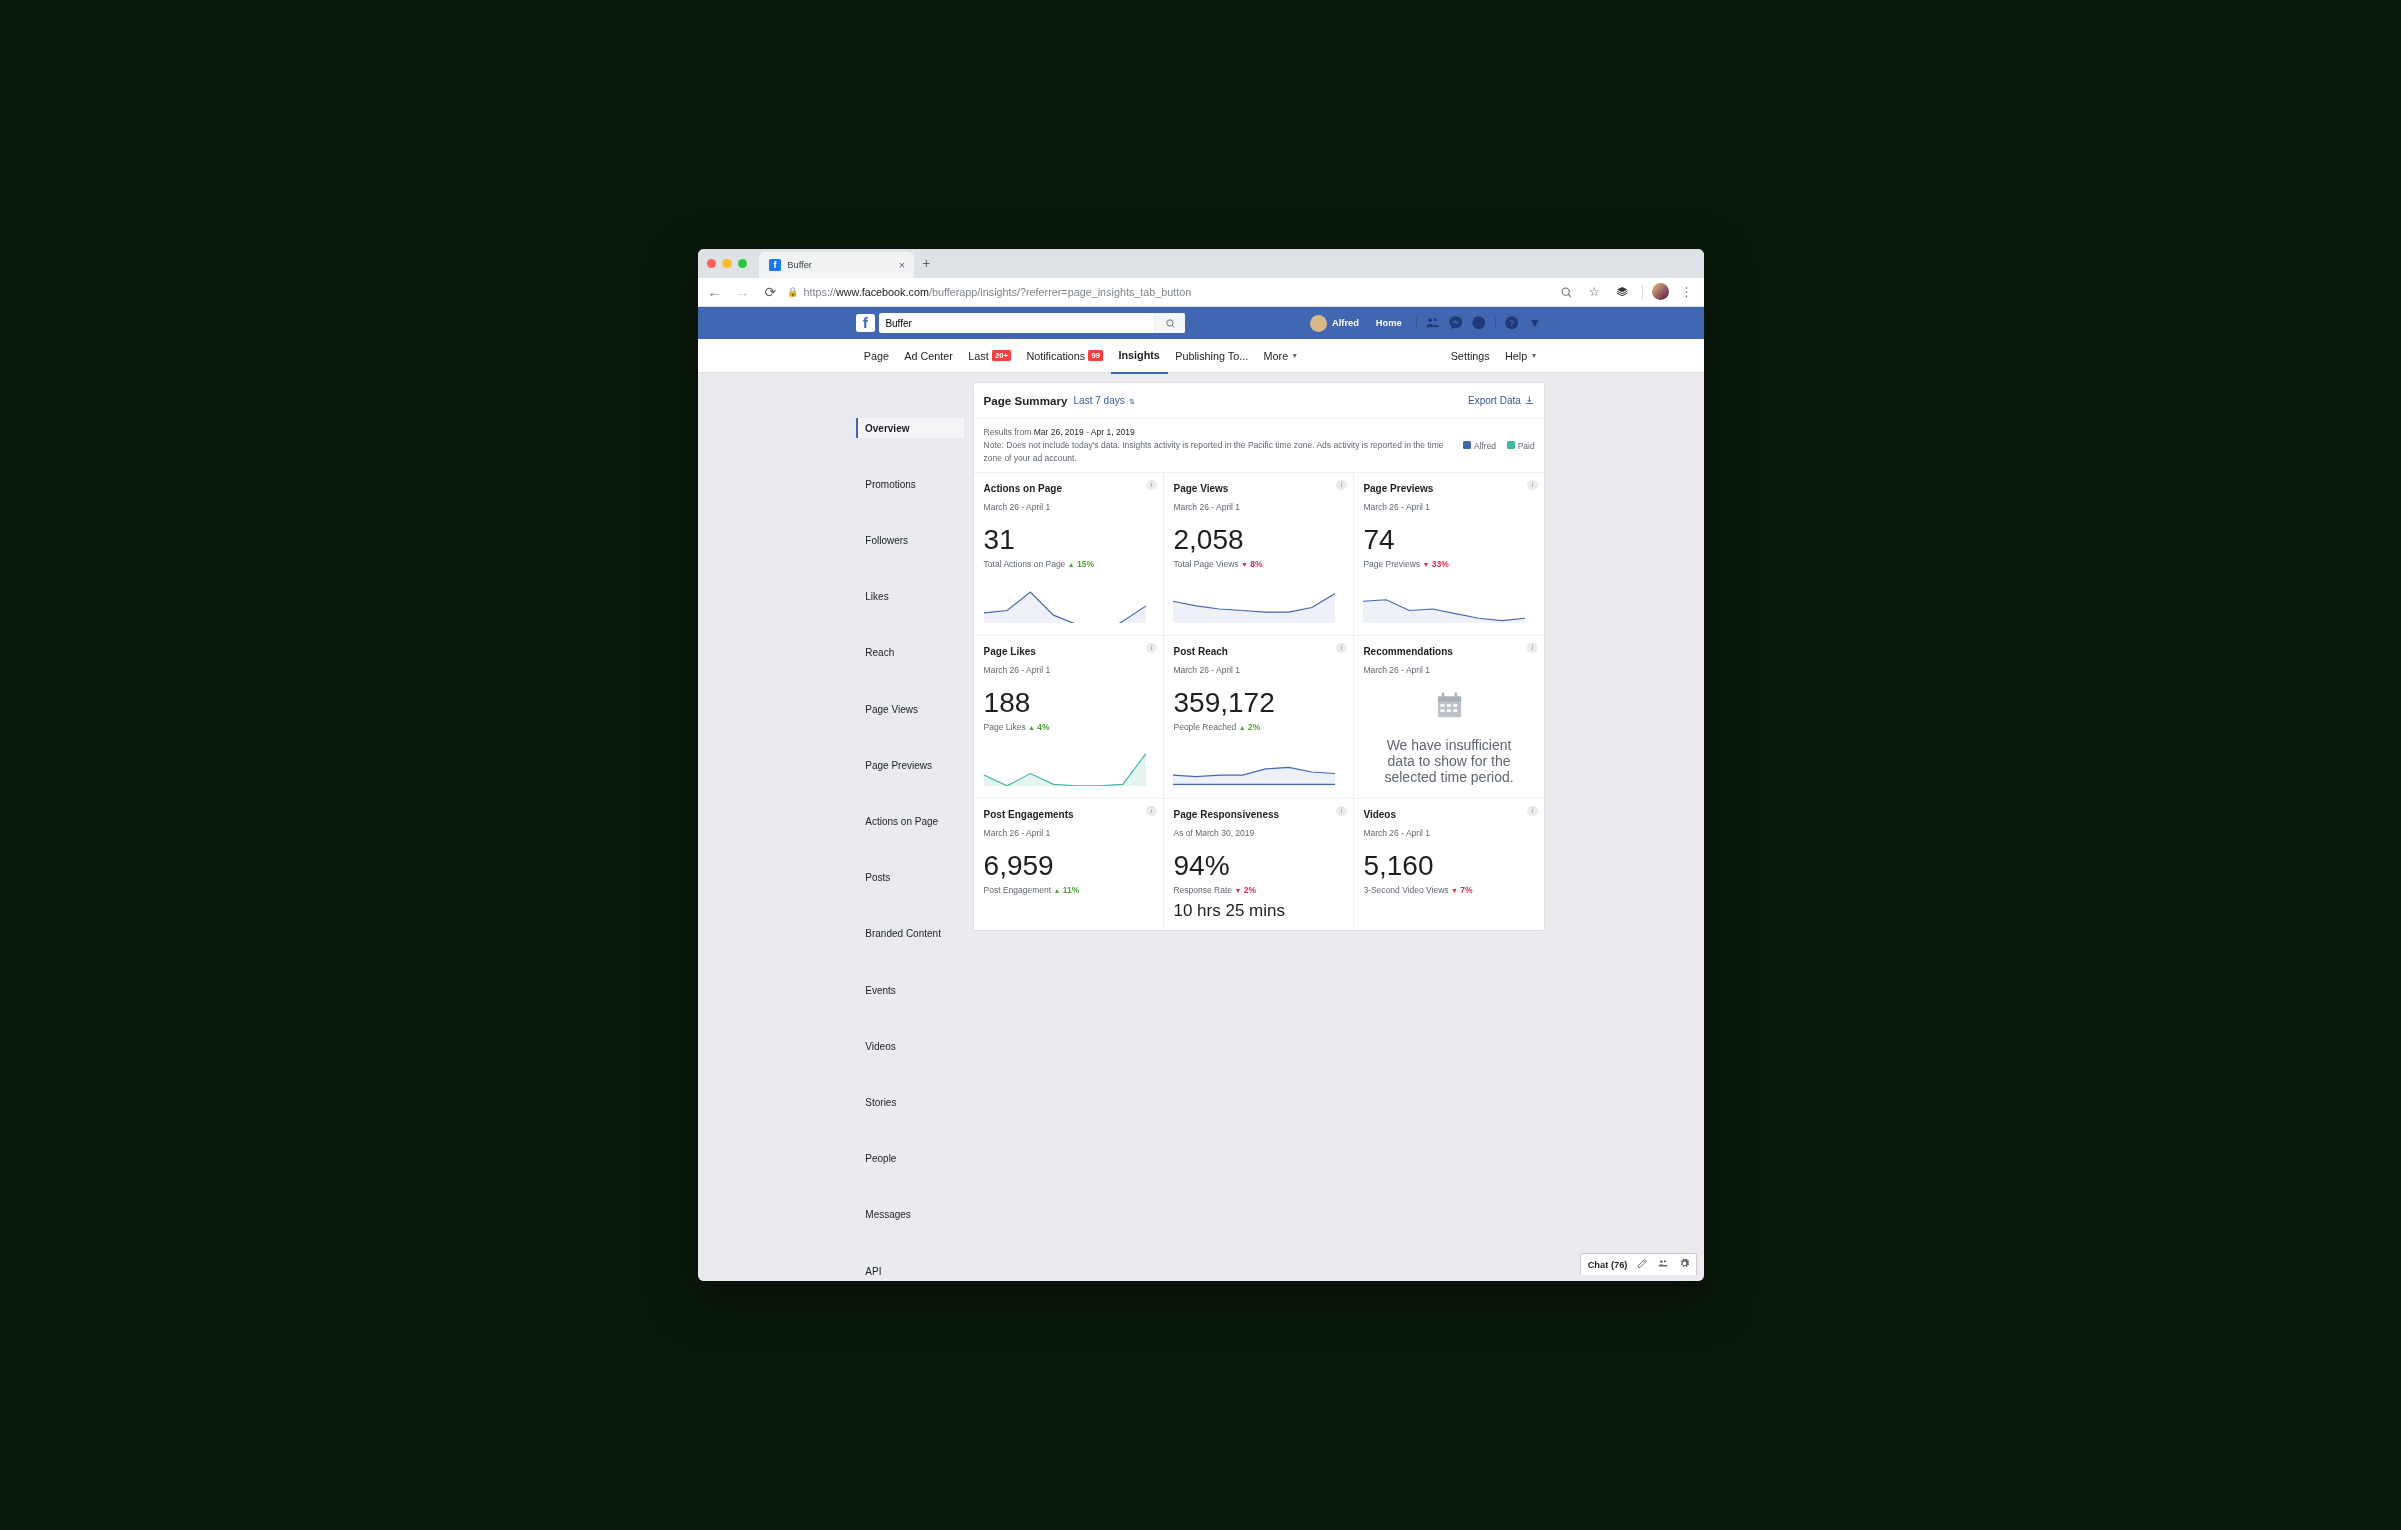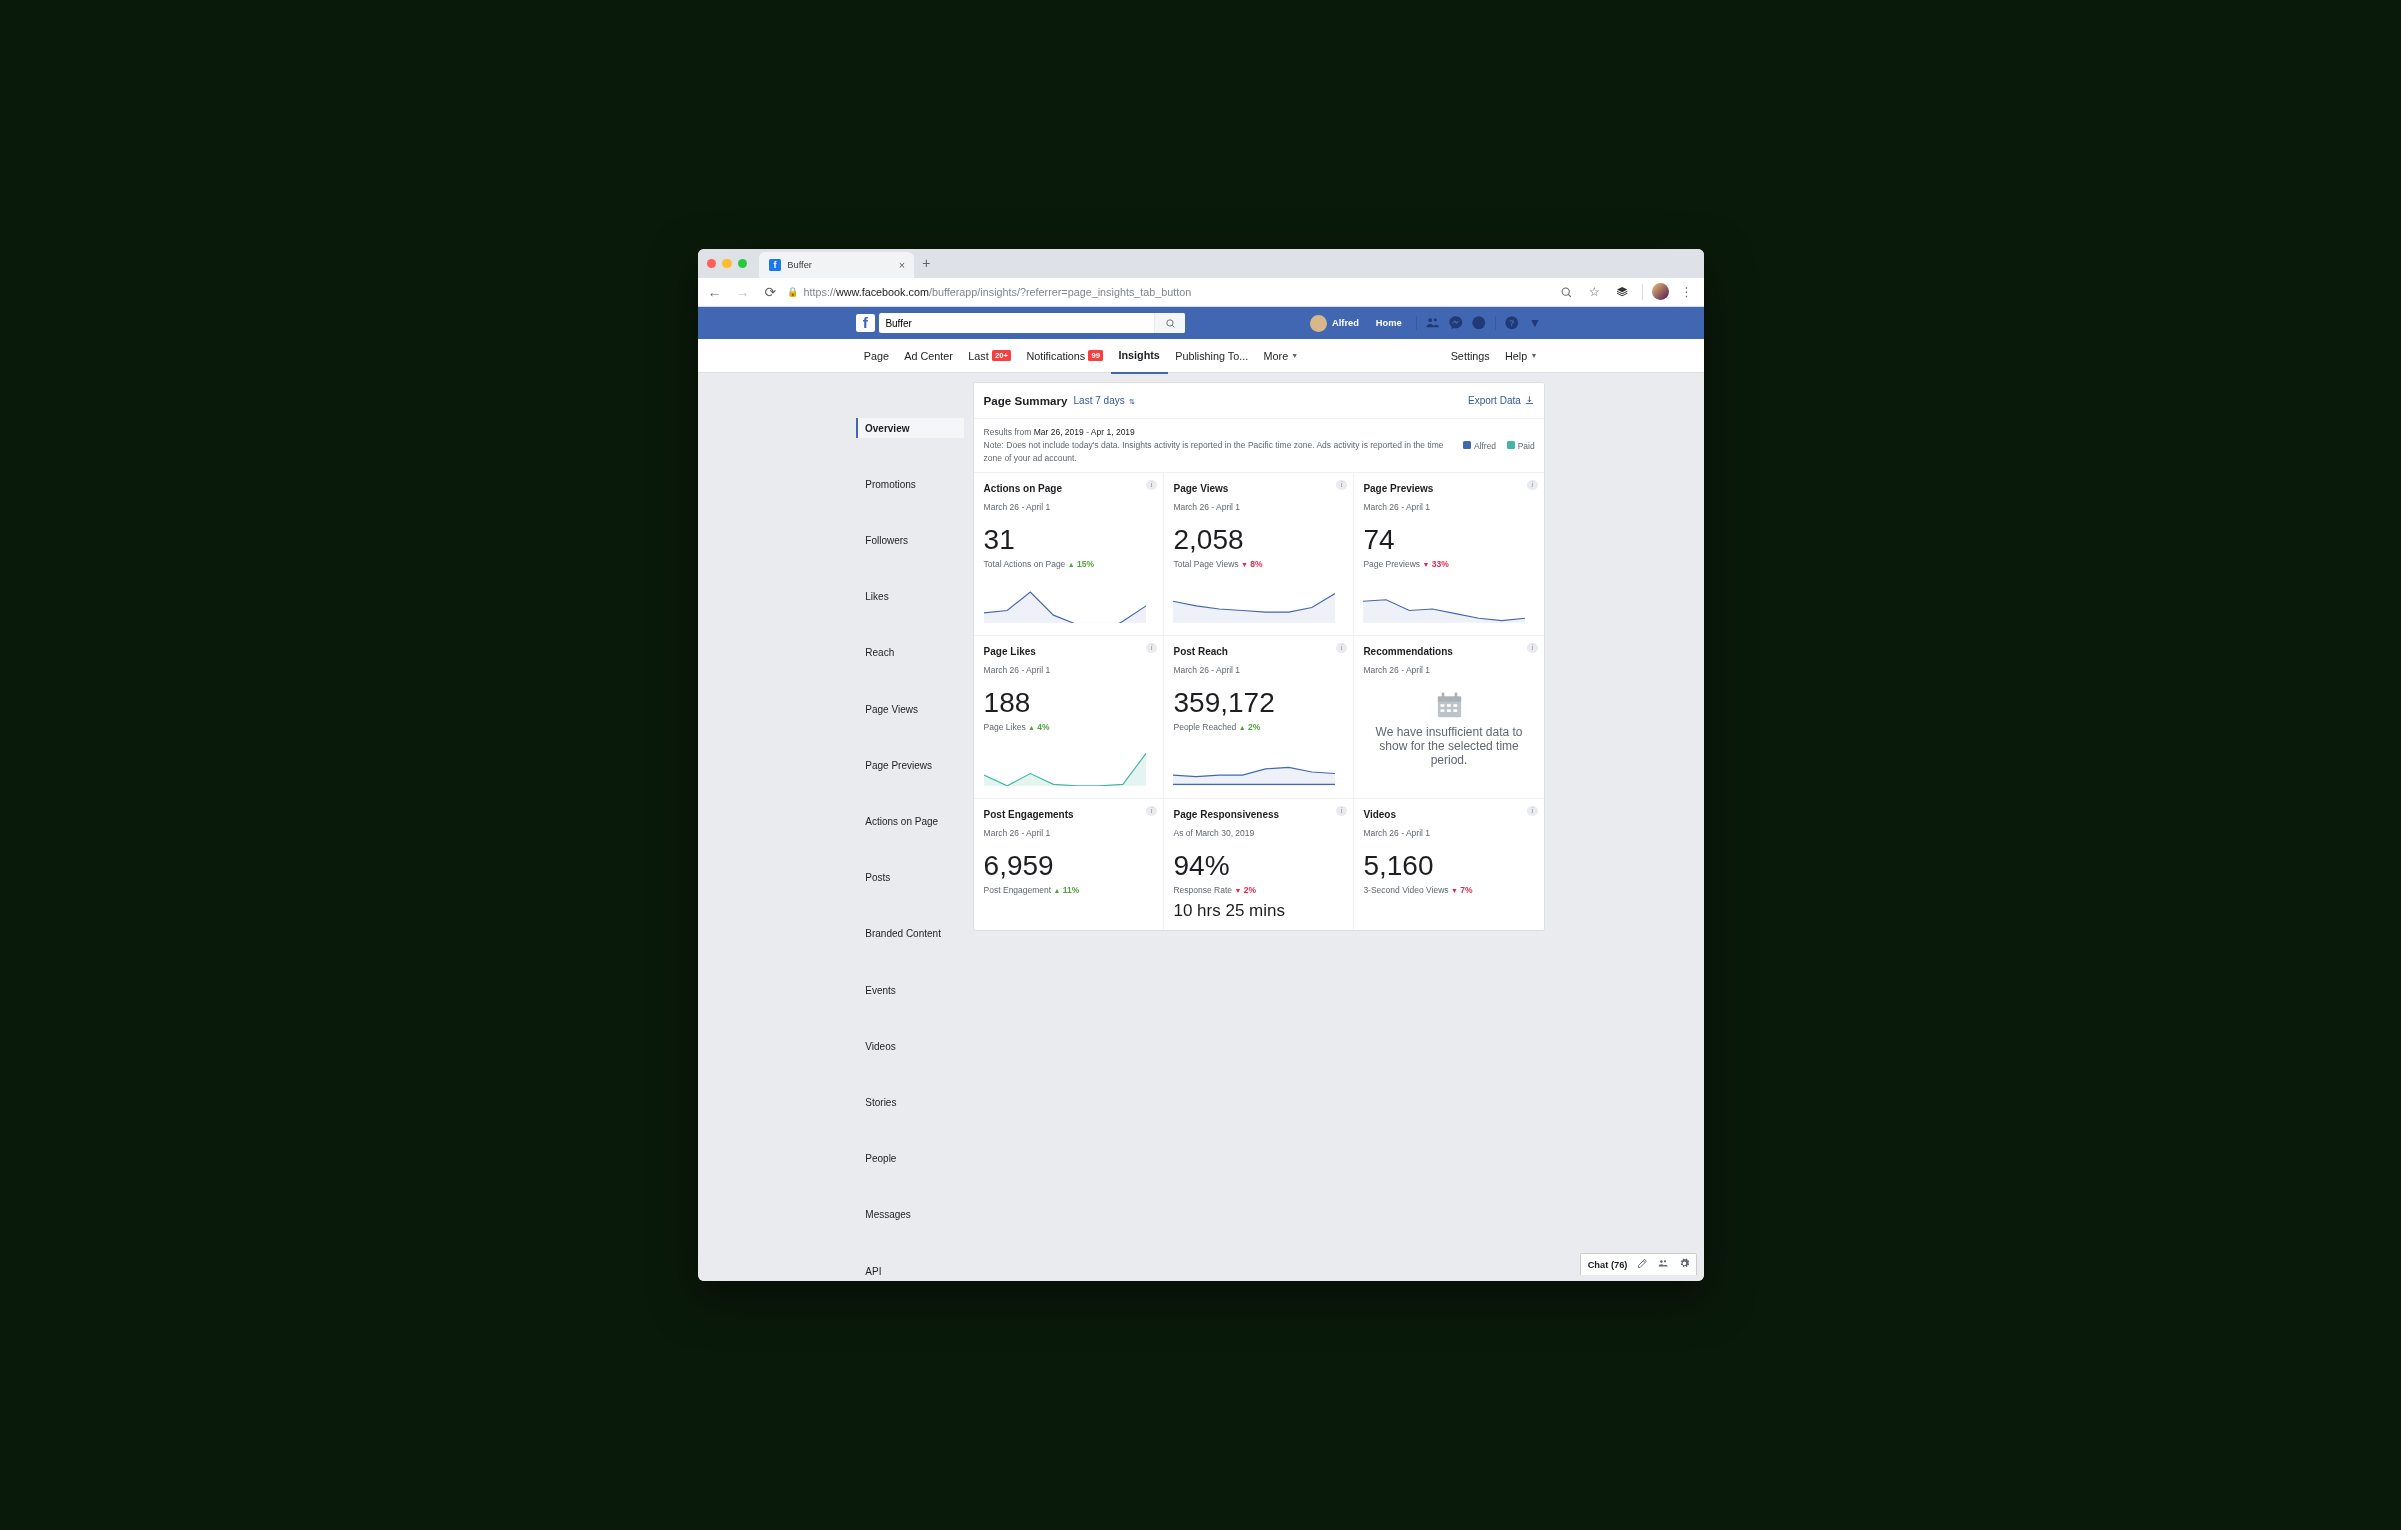--- a/index.html
+++ b/index.html
@@ -67,21 +67,21 @@
 .card h3{font-size:10px;font-weight:600;color:#1c1e21;}
 .card .sub{font-size:8.5px;color:#606770;margin-top:8px;}
 .card .big{font-size:28px;color:#1c1e21;margin-top:12px;font-weight:400;}
 .card .desc{font-size:8.5px;color:#606770;margin-top:3.1px;}
 .delta-up{color:#52a33b;font-weight:600;}
 .delta-dn{color:#e0284a;font-weight:600;}
 .tri{font-size:7px;}
 .spark{margin-top:9.3px;}
 .nodata{display:flex;flex-direction:column;align-items:center;margin-top:15.5px;color:#8d949e;}
 .nodata svg{fill:#bec3c9;}
-.nodata p{font-size:12px;color:#606770;text-align:center;margin-top:4px;max-width:147px;}
+.nodata p{font-size:14px;color:#606770;text-align:center;margin-top:16px;max-width:147px;}
 .chatdock{position:relative;height:0;}
 .chatbar{position:absolute;right:7px;bottom:6.2px;background:#fff;border:0.8px solid #ccc;border-radius:2.3px 2.3px 0 0;border-bottom:0;height:21.7px;display:flex;align-items:center;padding:0 6.2px;gap:9.3px;font-size:9.3px;color:#1c1e21;font-weight:600;}
 .chatbar .cicn{color:#606770;cursor:pointer;}
 </style>
 </head>
 <body>
 
 <div class="browser">
 
   <div class="titlebar">

